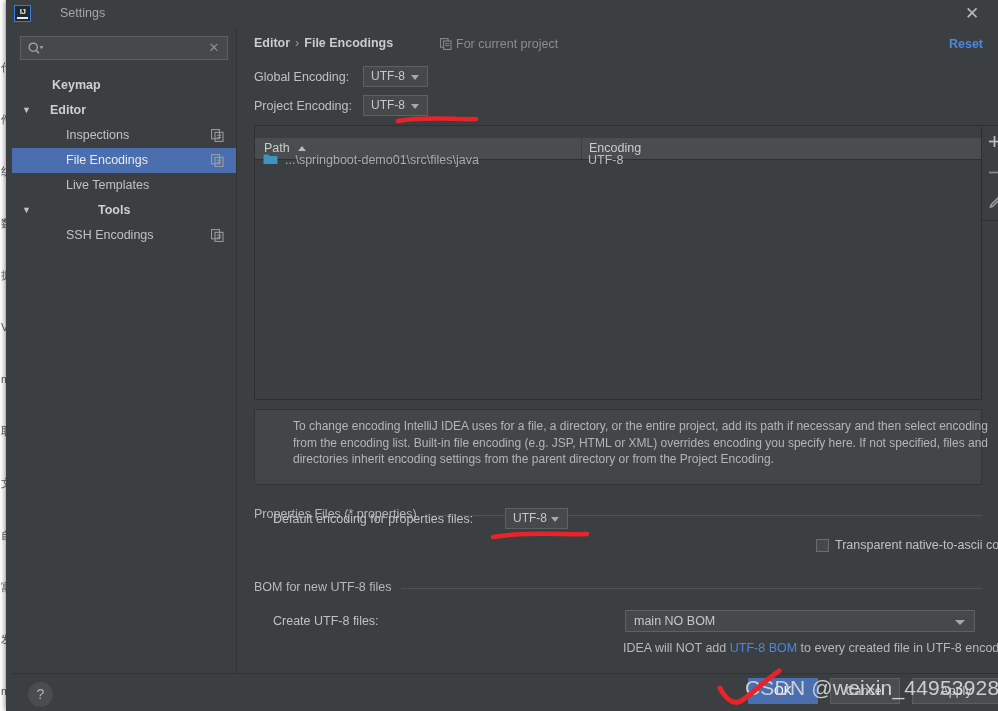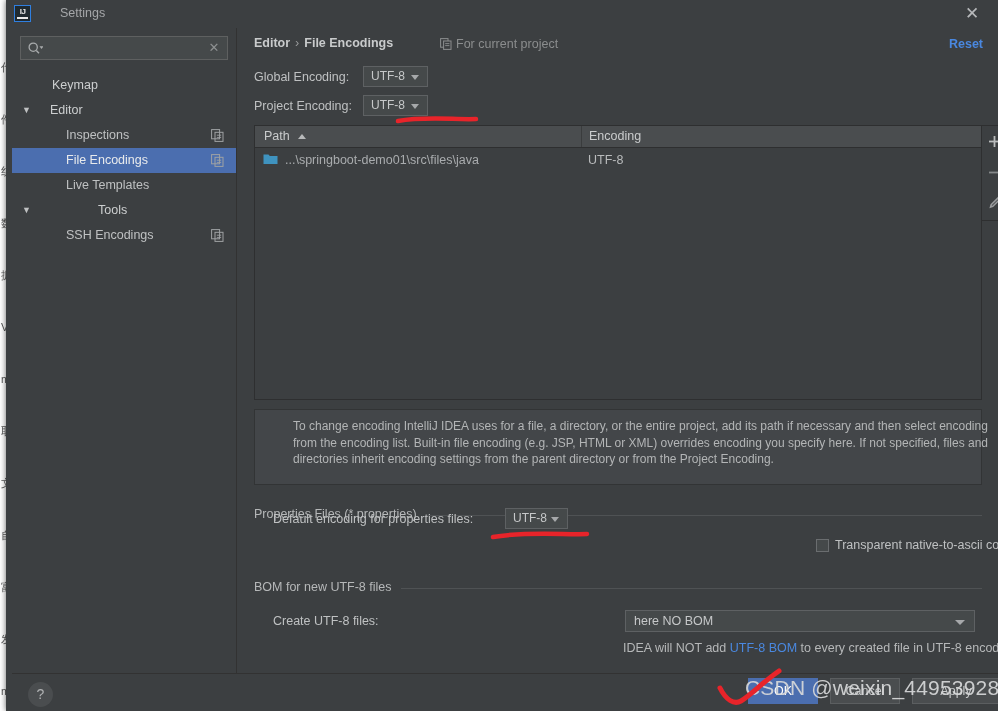--- a/index.html
+++ b/index.html
@@ -115,21 +115,21 @@
   }
 
   .tree-item {
     position: absolute;
     left: 0; width: 224px; height: 25px;
     font-size: 12.5px;
     line-height: 25px;
     color: #bfc1c2;
     white-space: nowrap;
   }
-  .tree-item.group { font-weight: normal; color: #cdcfd0; }
+  .tree-item.group { font-weight: bold; color: #cdcfd0; }
   .tree-item.selected { background: #4b6eaf; color: #e8eaec; }
   .tree-arrow {
     position: absolute; left: 10px; top: 0;
     width: 12px; height: 25px;
     color: #bfc1c2;
     font-size: 9px;
     line-height: 25px;
   }
   .tree-label { position: absolute; top: 0; }
   .tree-copy-icon {
@@ -203,21 +203,21 @@
 
   
   #table-box {
     position: absolute; left: 17px; top: 97px;
     width: 728px; height: 275px;
     background: #3c3f41;
     border: 1px solid #2e2f30;
     box-sizing: border-box;
   }
   #table-head {
-    position: absolute; left: 0; top: 0;
+    position: absolute; left: 0; top: 12px;
     width: 100%; height: 22px;
     background: #4a4d4f;
     border-bottom: 1px solid #2e2f30;
     box-sizing: border-box;
   }
   .th {
     position: absolute; top: 0; height: 21px;
     font-size: 12.5px; color: #cacccd;
     line-height: 21px;
   }
@@ -554,21 +554,21 @@
     <div id="nativeascii-cb"></div>
     <div id="nativeascii-label">Transparent native-to-ascii conversion</div>
 
     <div class="section" style="top:560px;">
       <span class="section-title">BOM for new UTF-8 files</span>
       <span class="section-line" id="bom-line" style="width: 581px;"></span>
     </div>
 
     <div class="field-label" style="left:36px; top:586px;">Create UTF-8 files:</div>
     <div id="bom-combo">
-      <span class="combo-text">here NO BOM</span>
+      <span class="combo-text">main NO BOM</span>
       <span class="combo-arrow"></span>
     </div>
 
     <div id="bom-note"><span>IDEA will NOT add </span><span class="blue">UTF-8 BOM</span><span> to every created file in UTF-8 encoding </span>
     </div>
 
   </div>
 
   <div id="footer">
     <div id="help-btn">?</div>

